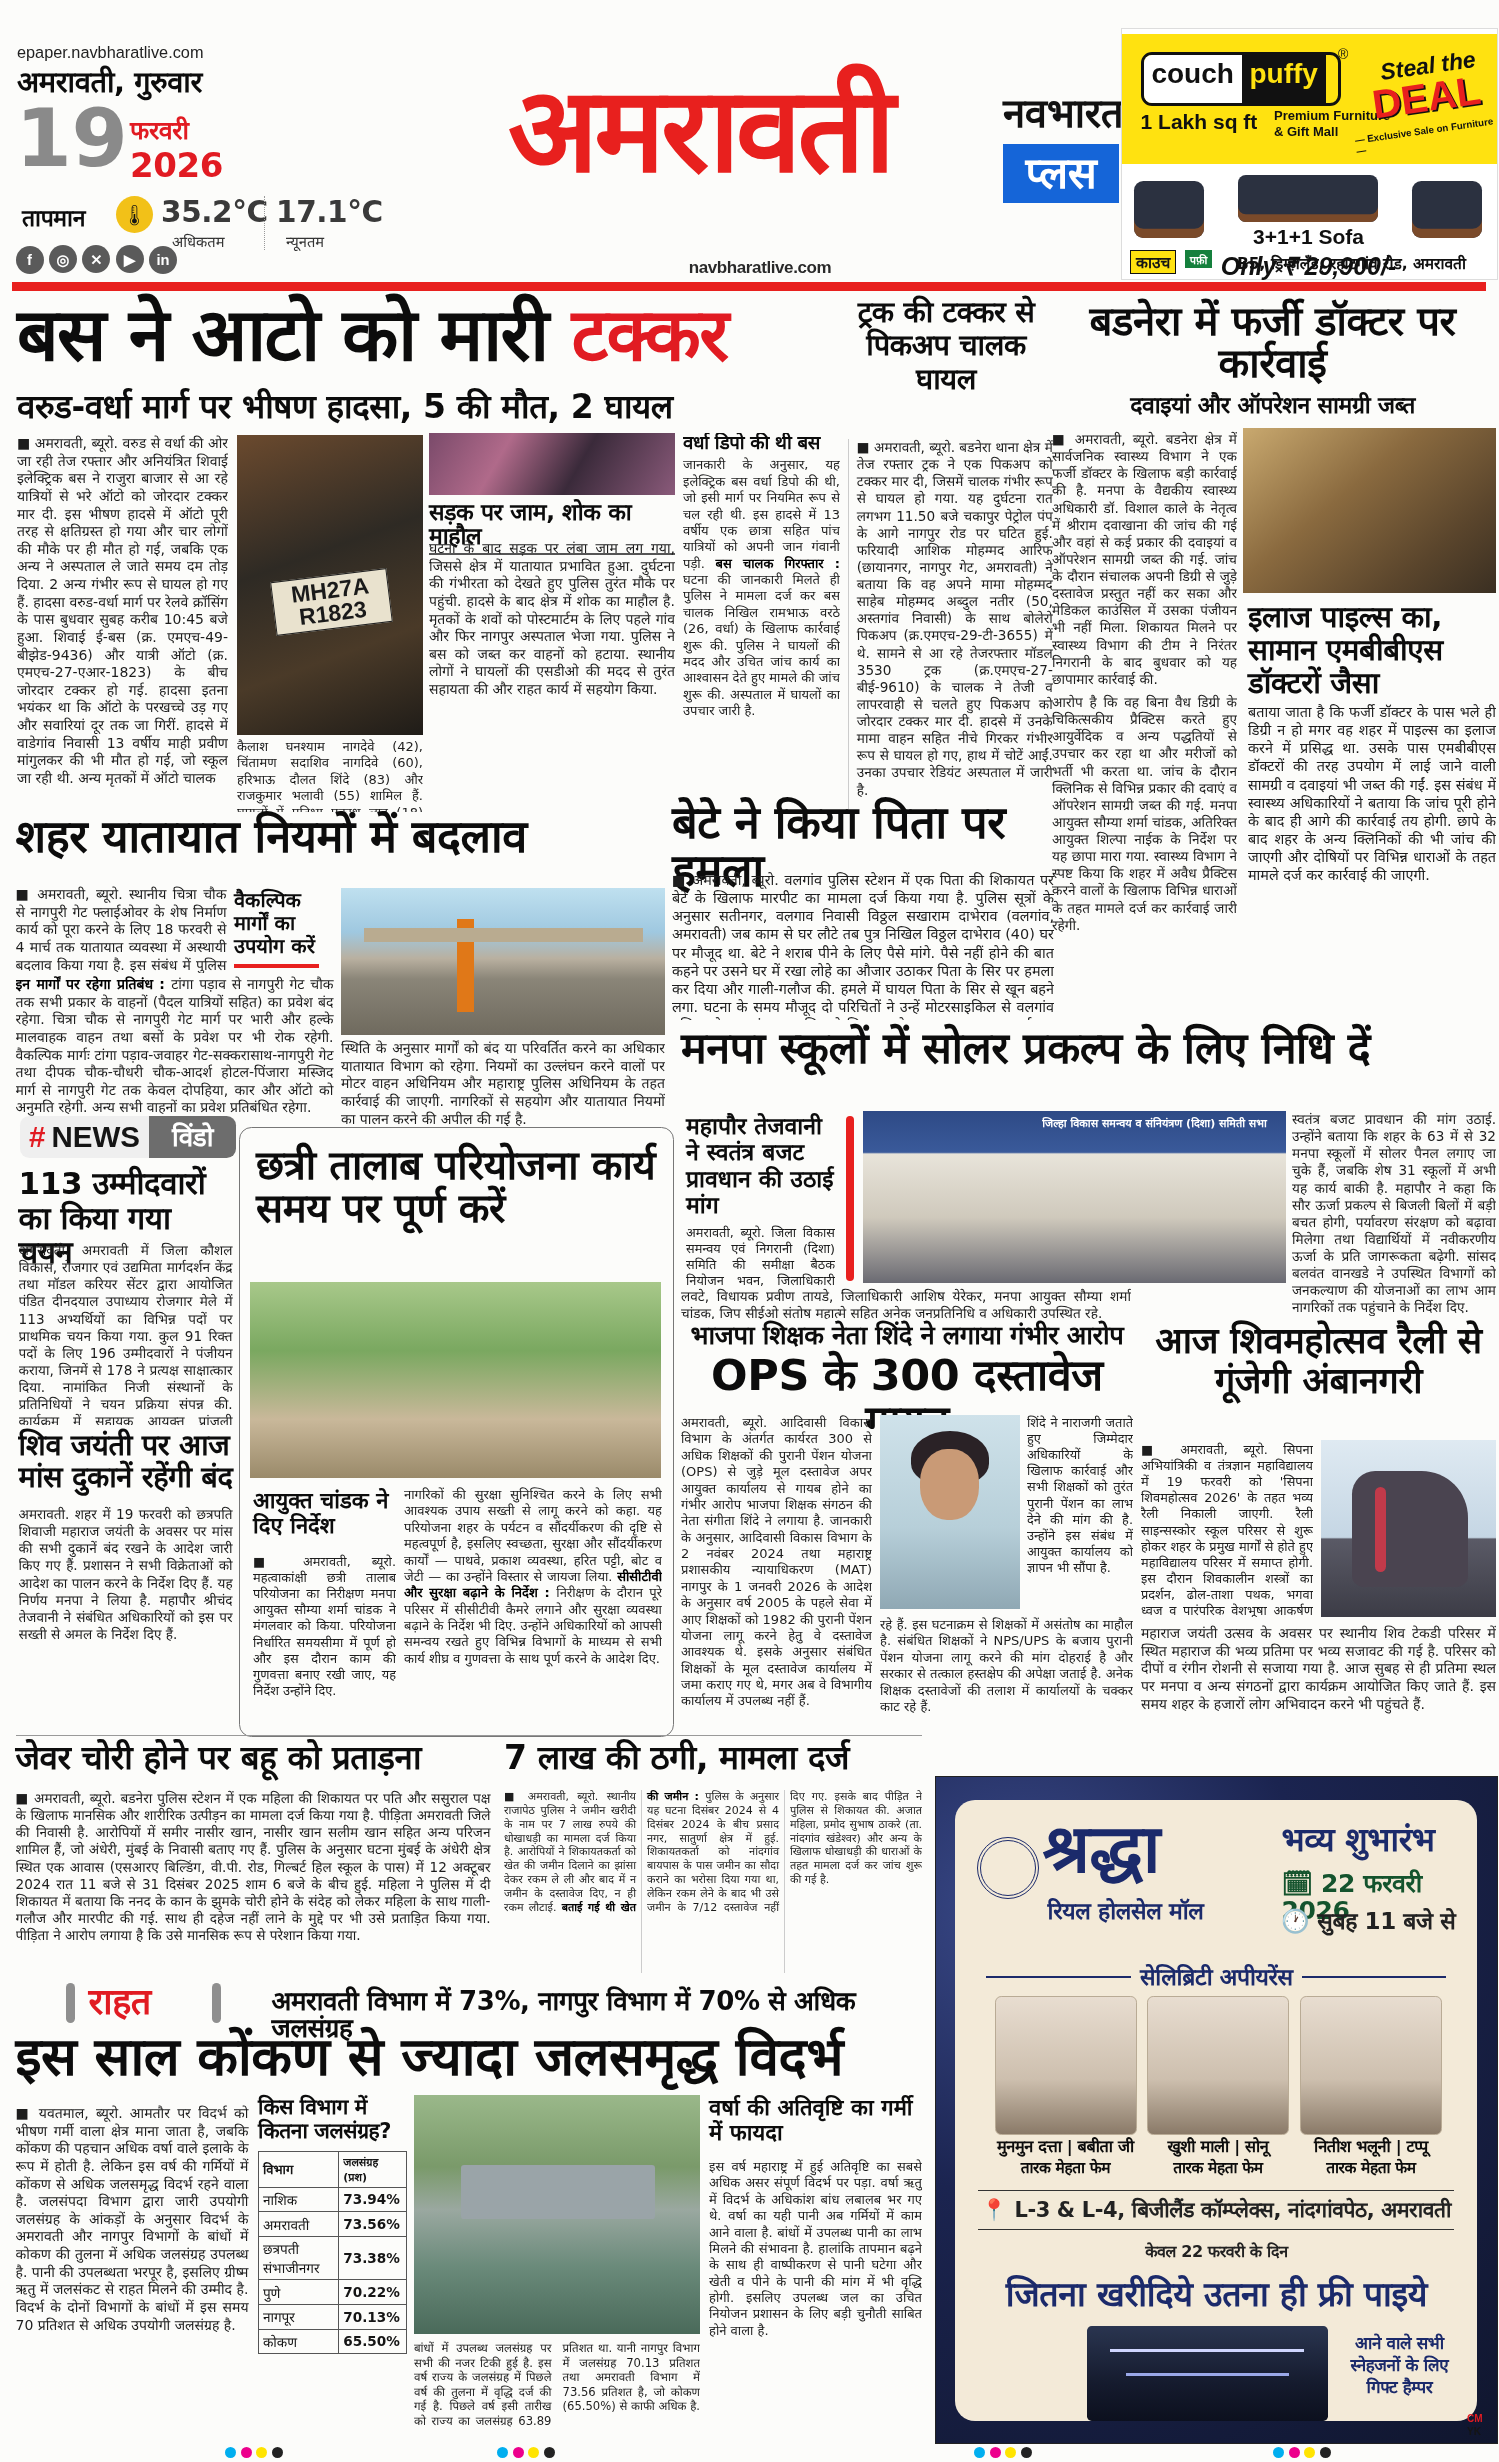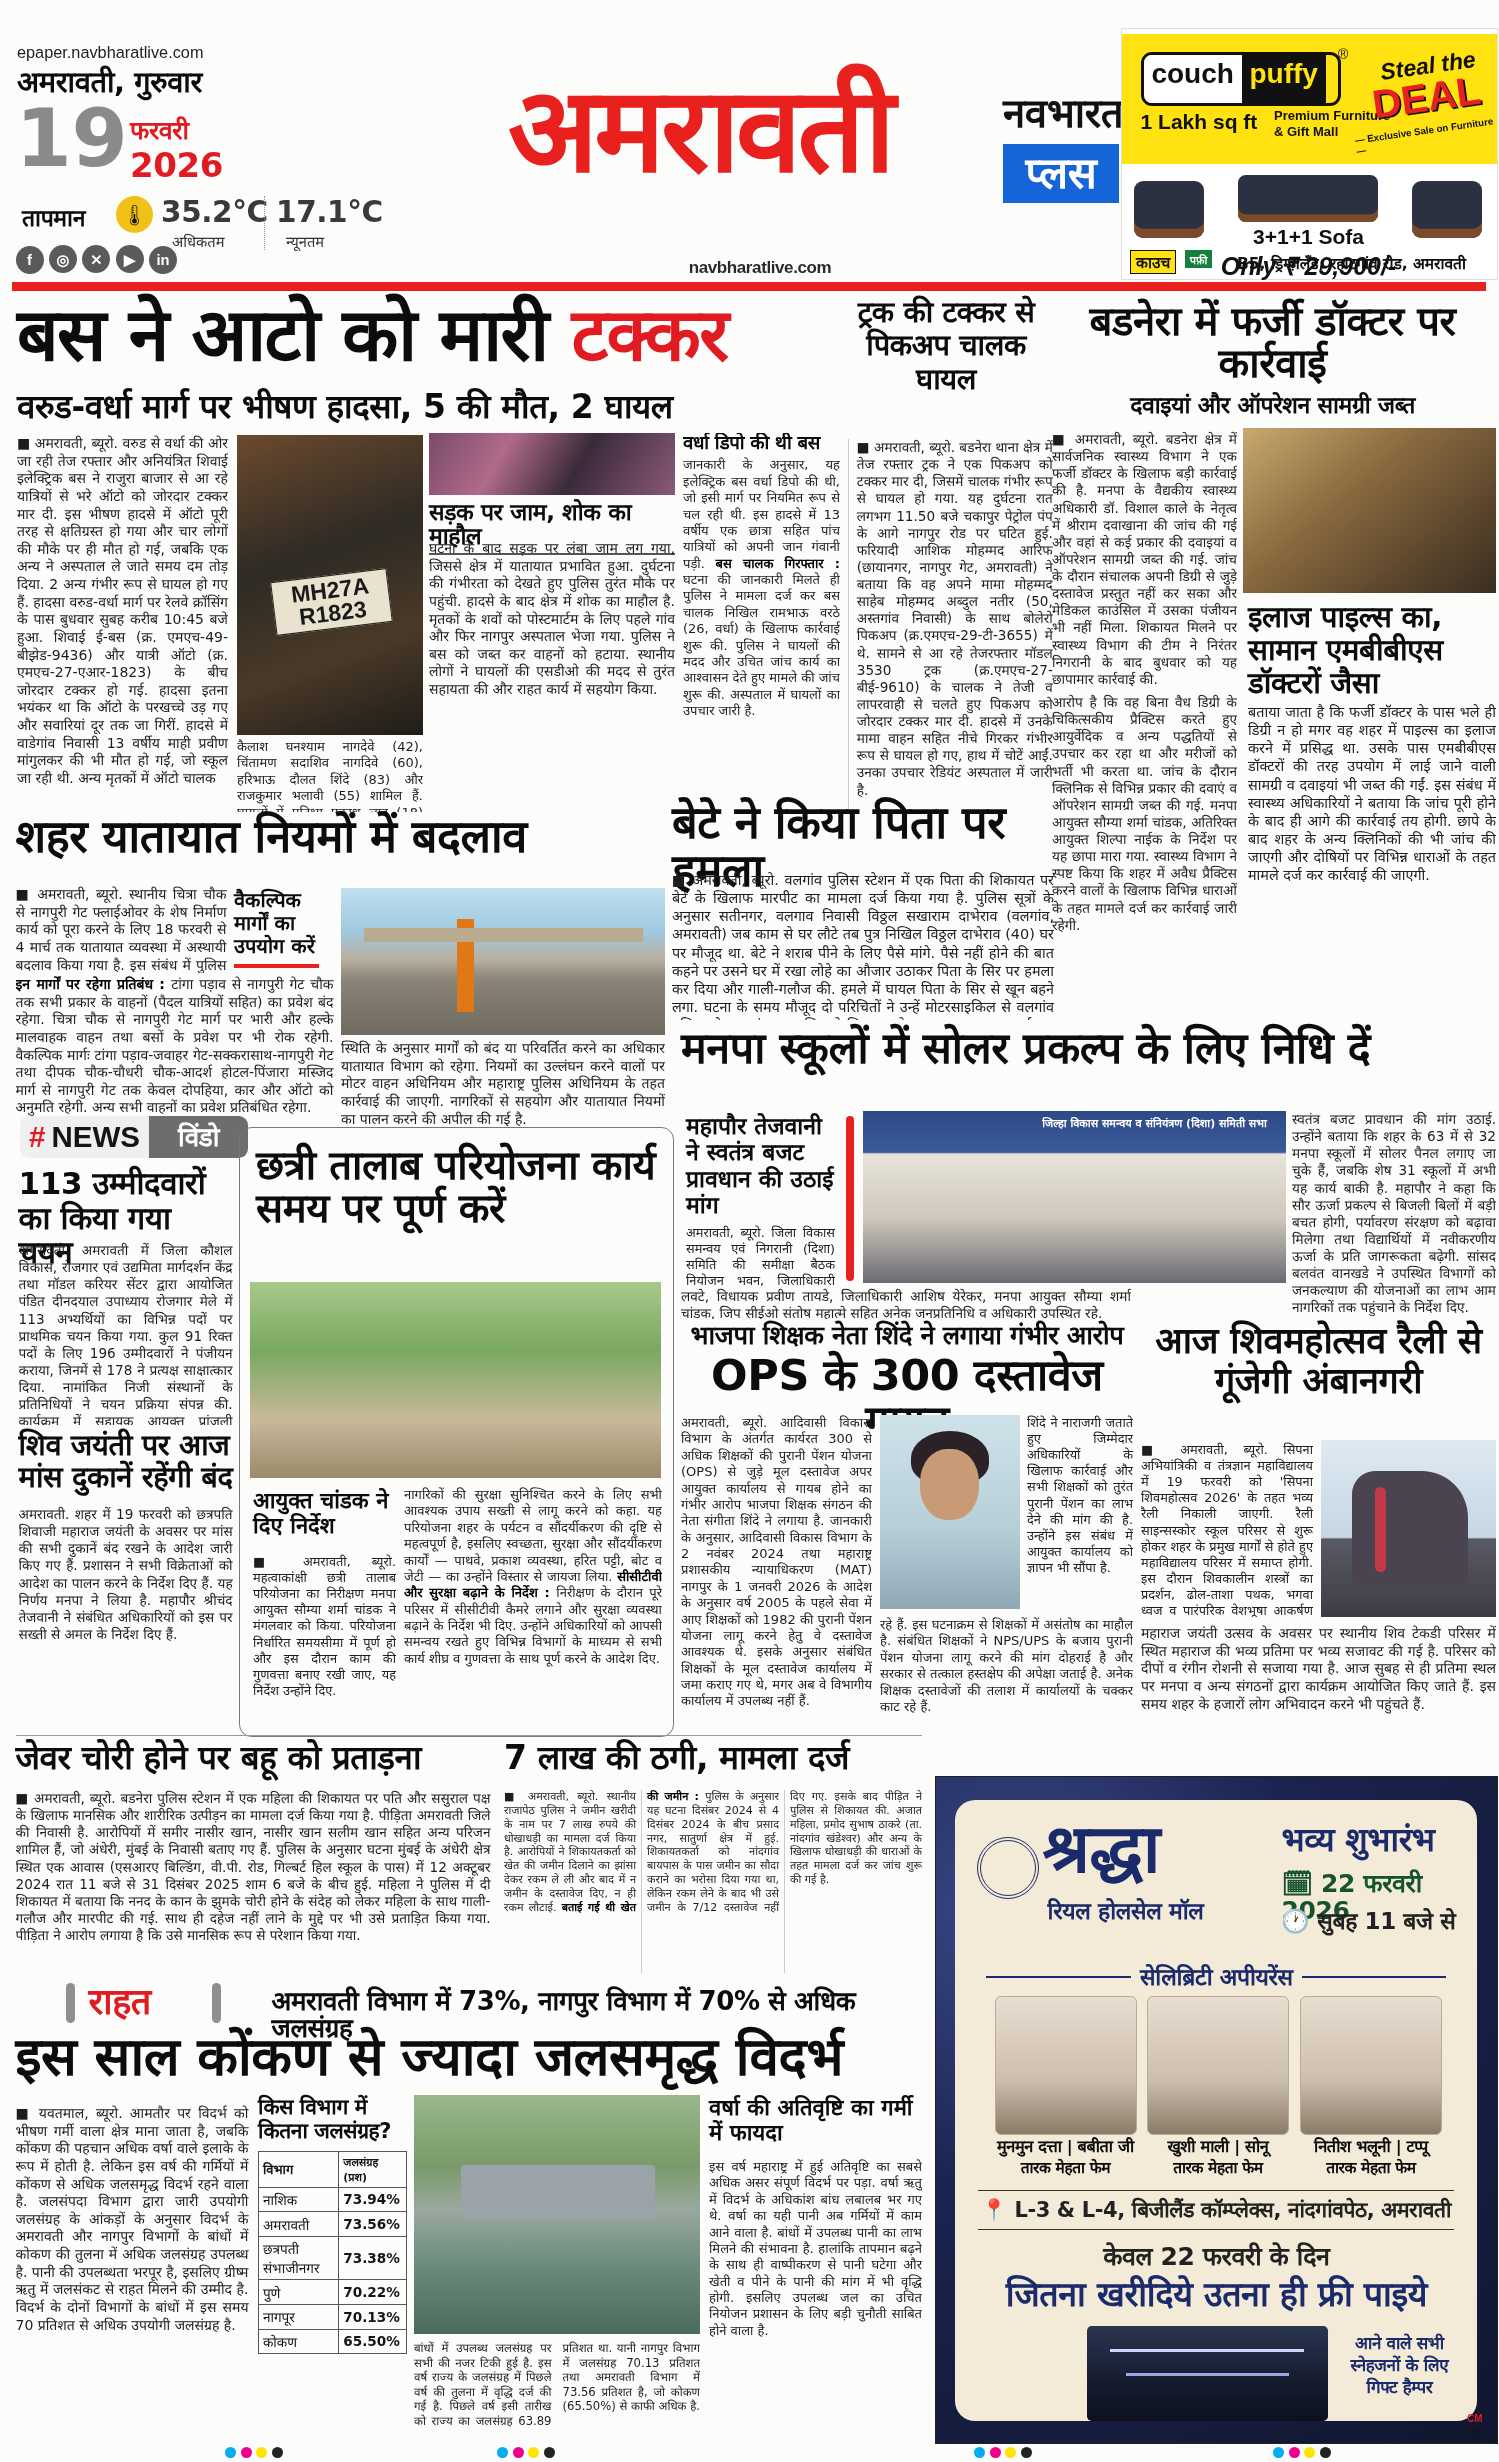--- a/index.html
+++ b/index.html
@@ -153,21 +153,21 @@
 
   <div class="abs hl" style="left:672px;top:799px;width:384px;font-size:45px;">बेटे ने किया पिता पर हमला</div>
   <div class="abs bt j ov" style="left:672px;top:871px;width:382px;height:149px;font-size:14.4px;">■ अमरावती, ब्यूरो. वलगांव पुलिस स्टेशन में एक पिता की शिकायत पर बेटे के खिलाफ मारपीट का मामला दर्ज किया गया है. पुलिस सूत्रों के अनुसार सतीनगर, वलगाव निवासी विठ्ठल सखाराम दाभेराव (वलगांव, अमरावती) जब काम से घर लौटे तब पुत्र निखिल विठ्ठल दाभेराव (40) घर पर मौजूद था. बेटे ने शराब पीने के लिए पैसे मांगे. पैसे नहीं होने की बात कहने पर उसने घर में रखा लोहे का औजार उठाकर पिता के सिर पर हमला कर दिया और गाली-गलौज की. हमले में घायल पिता के सिर से खून बहने लगा. घटना के समय मौजूद दो परिचितों ने उन्हें मोटरसाइकिल से वलगांव पुलिस स्टेशन पहुंचाया. पुलिस ने शिकायत के आधार पर मामला दर्ज कर जांच शुरू कर दी है.</div>
 
   <div class="abs" style="left:20px;top:1116px;width:216px;height:42px;">
     <div class="abs sans" style="left:0;top:0;width:129px;height:42px;background:#efefef;border-radius:9.3px 0 0 9.3px;
                 display:flex;align-items:center;justify-content:center;font-weight:bold;font-size:29.5px;">
       <span class="red" style="margin-right:6.2px;">#</span>
       <span>NEWS</span>
     </div>
-    <div class="abs hl ctr" style="left:129px;top:0;width:99px;height:42px;background:#6d6d6d;color:#fff;font-size:26px;
+    <div class="abs hl ctr" style="left:129px;top:0;width:87px;height:42px;background:#6d6d6d;color:#fff;font-size:26px;
                 line-height:42px;border-radius:0 9.3px 9.3px 0;">विंडो</div>
   </div>
   <div class="abs hl" style="left:18.6px;top:1166px;width:214px;font-size:31px;line-height:1.12;">113 उम्मीदवारों का किया गया चयन</div>
   <div class="abs bt j ov" style="left:18.6px;top:1242px;width:214px;height:183px;font-size:13.6px;">अमरावती. अमरावती में जिला कौशल विकास, रोजगार एवं उद्यमिता मार्गदर्शन केंद्र तथा मॉडल करियर सेंटर द्वारा आयोजित पंडित दीनदयाल उपाध्याय रोजगार मेले में 113 अभ्यर्थियों का विभिन्न पदों पर प्राथमिक चयन किया गया. कुल 91 रिक्त पदों के लिए 196 उम्मीदवारों ने पंजीयन कराया, जिनमें से 178 ने प्रत्यक्ष साक्षात्कार दिया. नामांकित निजी संस्थानों के प्रतिनिधियों ने चयन प्रक्रिया संपन्न की. कार्यक्रम में सहायक आयुक्त प्रांजली बारस्कर सहित अन्य अधिकारी उपस्थित रहे.</div>
   <div class="abs hl" style="left:18.6px;top:1429px;width:214px;font-size:29px;line-height:1.12;">शिव जयंती पर आज मांस दुकानें रहेंगी बंद</div>
   <div class="abs bt j ov" style="left:18.6px;top:1506px;width:214px;height:228px;font-size:13.6px;">अमरावती. शहर में 19 फरवरी को छत्रपति शिवाजी महाराज जयंती के अवसर पर मांस की सभी दुकानें बंद रखने के आदेश जारी किए गए हैं. प्रशासन ने सभी विक्रेताओं को आदेश का पालन करने के निर्देश दिए हैं. यह निर्णय मनपा ने लिया है. महापौर श्रीचंद तेजवानी ने संबंधित अधिकारियों को इस पर सख्ती से अमल के निर्देश दिए हैं.</div>
 
   <div class="abs" style="left:239px;top:1127px;width:433px;height:608px;border:1.6px solid #777;border-radius:12.4px;"></div>
   <div class="abs hl" style="left:256px;top:1144px;width:404px;font-size:40px;line-height:1.08;">छत्री तालाब परियोजना कार्य समय पर पूर्ण करें</div>
   <div class="photo ph-group" style="left:250px;top:1282px;width:411px;height:196px;"></div>
@@ -296,21 +296,21 @@
       <div class="abs hl ctr" style="left:23px;top:338px;width:174px;font-size:16.3px;">मुनमुन दत्ता | बबीता जी</div>
       <div class="abs hl ctr" style="left:23px;top:360px;width:174px;font-size:15.5px;">तारक मेहता फेम</div>
       <div class="abs hl ctr" style="left:185px;top:338px;width:155px;font-size:16.3px;">खुशी माली | सोनू</div>
       <div class="abs hl ctr" style="left:185px;top:360px;width:155px;font-size:15.5px;">तारक मेहता फेम</div>
       <div class="abs hl ctr" style="left:334px;top:338px;width:163px;font-size:16.3px;">नितीश भलूनी | टप्पू</div>
       <div class="abs hl ctr" style="left:334px;top:360px;width:163px;font-size:15.5px;">तारक मेहता फेम</div>
       <div class="abs hl ctr" style="left:23px;top:390px;width:476px;border-top:1.6px solid #333;border-bottom:1.6px solid #333;padding:7.8px 0;font-size:21px;color:#222;">
         <span>📍</span>
         <span>L-3 &amp; L-4, बिजीलैंड कॉम्प्लेक्स, नांदगांवपेठ, अमरावती</span>
       </div>
-      <div class="abs hl ctr" style="left:93px;top:444px;width:336px;font-size:25px;color:#222;">केवल 22 फरवरी के दिन</div>
+      <div class="abs hl ctr" style="left:93px;top:444px;width:336px;font-size:16px;color:#222;">केवल 22 फरवरी के दिन</div>
       <div class="abs hl ctr navybox" style="left:15.5px;top:476px;width:491px;font-size:34px;color:#1b2a6b;">जितना खरीदिये उतना ही फ्री पाइये</div>
       <div class="photo ph-building" style="left:132px;top:526px;width:241px;height:95px;border-radius:4.7px;">
         <div class="abs" style="left:23px;top:23px;width:194px;height:3.1px;background:#cfd6ff;"></div>
         <div class="abs" style="left:39px;top:47px;width:163px;height:3.1px;background:#9aa8e8;"></div>
       </div>
       <div class="abs hl ctr navybox" style="left:382px;top:532px;width:124px;font-size:17px;color:#1b2a6b;line-height:1.3;">आने वाले सभी स्नेहजनों के लिए गिफ्ट हैम्पर</div>
     </div>
   </div>
 
   <div class="abs" style="left:225px;top:2446px;width:93px;">

